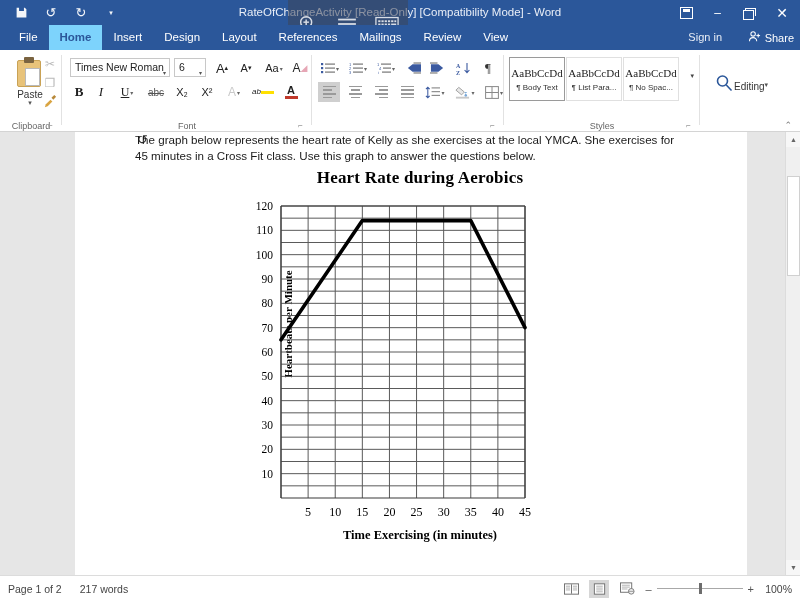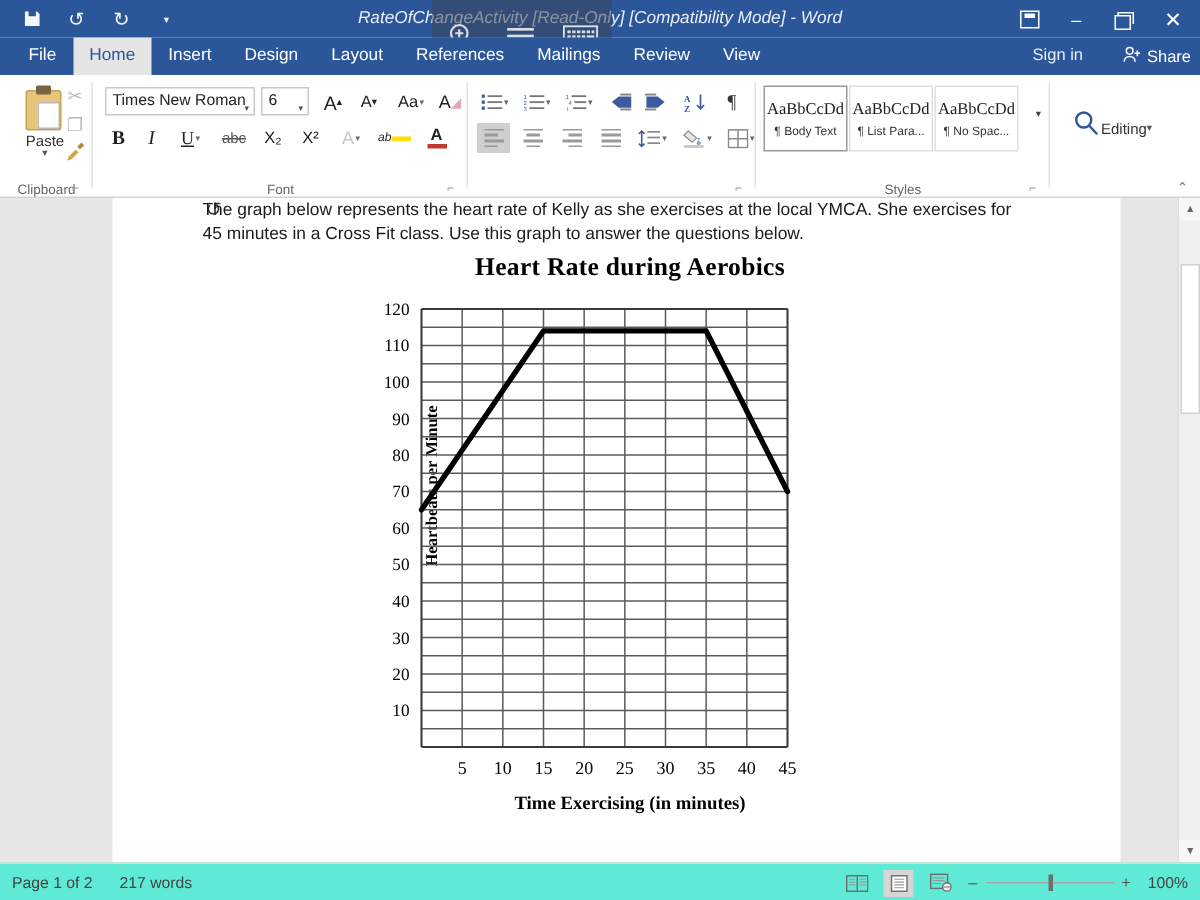--- a/index.html
+++ b/index.html
@@ -20,21 +20,20 @@
   .qat { position: absolute; top: 0; left: 6px; height: 25px; display: flex; align-items: center; }
   .qat .qicon {
     width: 30px; height: 25px; display: flex; align-items: center; justify-content: center;
     font-size: 13px; color: #ffffff; opacity: .95;
   }
   .qat .qicon.save svg { display:block; }
   .title-text {
     position: absolute; left: 0; top: 0; width: 800px; height: 25px;
     line-height: 25px; text-align: center; font-size: 11.5px; color: #e9eef7;
     white-space: nowrap;
-    font-style: italic;
   }
   .winbtns { position: absolute; right: 0; top: 0; height: 25px; display: flex; }
   .winbtn {
     width: 31px; height: 25px; display: flex; align-items: center; justify-content: center;
     font-size: 12px; color: #fff;
   }
   .winbtn.close { width: 36px; font-size: 14px; }
   .ribbon-opts-box {
     width: 13px; height: 12px; border: 1.4px solid #fff; position: relative;
   }
@@ -63,21 +62,21 @@
   
   .tabsrow {
     position: absolute; top: 25px; left: 0; width: 800px; height: 25px;
     background: #2b579a;
   }
   .tabs { position: absolute; left: 8px; top: 0; height: 25px; display: flex; }
   .tab {
     height: 25px; padding: 0 11px; line-height: 25px;
     font-size: 11.5px; color: #ffffff; white-space: nowrap;
   }
-  .tab.active { background: #e5e5e5; color: #2b579a; }
+  .tab.active { background: #7dd3fc; color: #2b579a; font-weight: bold; }
   .tellme {
     position: absolute; left: 487px; top: 0; height: 25px; width: 195px;
     display: flex; align-items: center; gap: 5px; padding-left: 4px;
     font-size: 11px; color: #dfe6f2; background: #3a63a4;
   }
   .bulb { font-size: 11px; color: #f0f3f8; }
   .signin {
     position: absolute; right: 78px; top: 0; height: 25px; line-height: 25px;
     font-size: 11px; color: #e7ecf5;
   }
@@ -249,21 +248,21 @@
   .vs-arrow.up { top: 0; }
   .vs-arrow.down { bottom: 0; }
   .vs-thumb {
     position: absolute; left: 1px; top: 44px; width: 13px; height: 100px;
     background: #ffffff; border: 1px solid #d0d0d0;
   }
 
   
   .statusbar {
     position: absolute; bottom: 0; left: 0; width: 800px; height: 25px;
-    background: #5eead4; border-top: 1px solid #dcdcdc;
+    background: #ffffff; border-top: 1px solid #dcdcdc;
   }
   .sb-left { position: absolute; left: 8px; top: 0; height: 25px; display: flex; align-items: center; gap: 18px; }
   .sb-item { font-size: 10.5px; color: #444; }
   .sb-right { position: absolute; right: 8px; top: 0; height: 25px; display: flex; align-items: center; gap: 8px; }
   .viewbtn {
     width: 20px; height: 18px; display: flex; align-items: center; justify-content: center;
     color: #6d6d6d;
   }
   .viewbtn.sel { background: #d6d6d6; }
   .zoomslider { display: flex; align-items: center; gap: 5px; }

